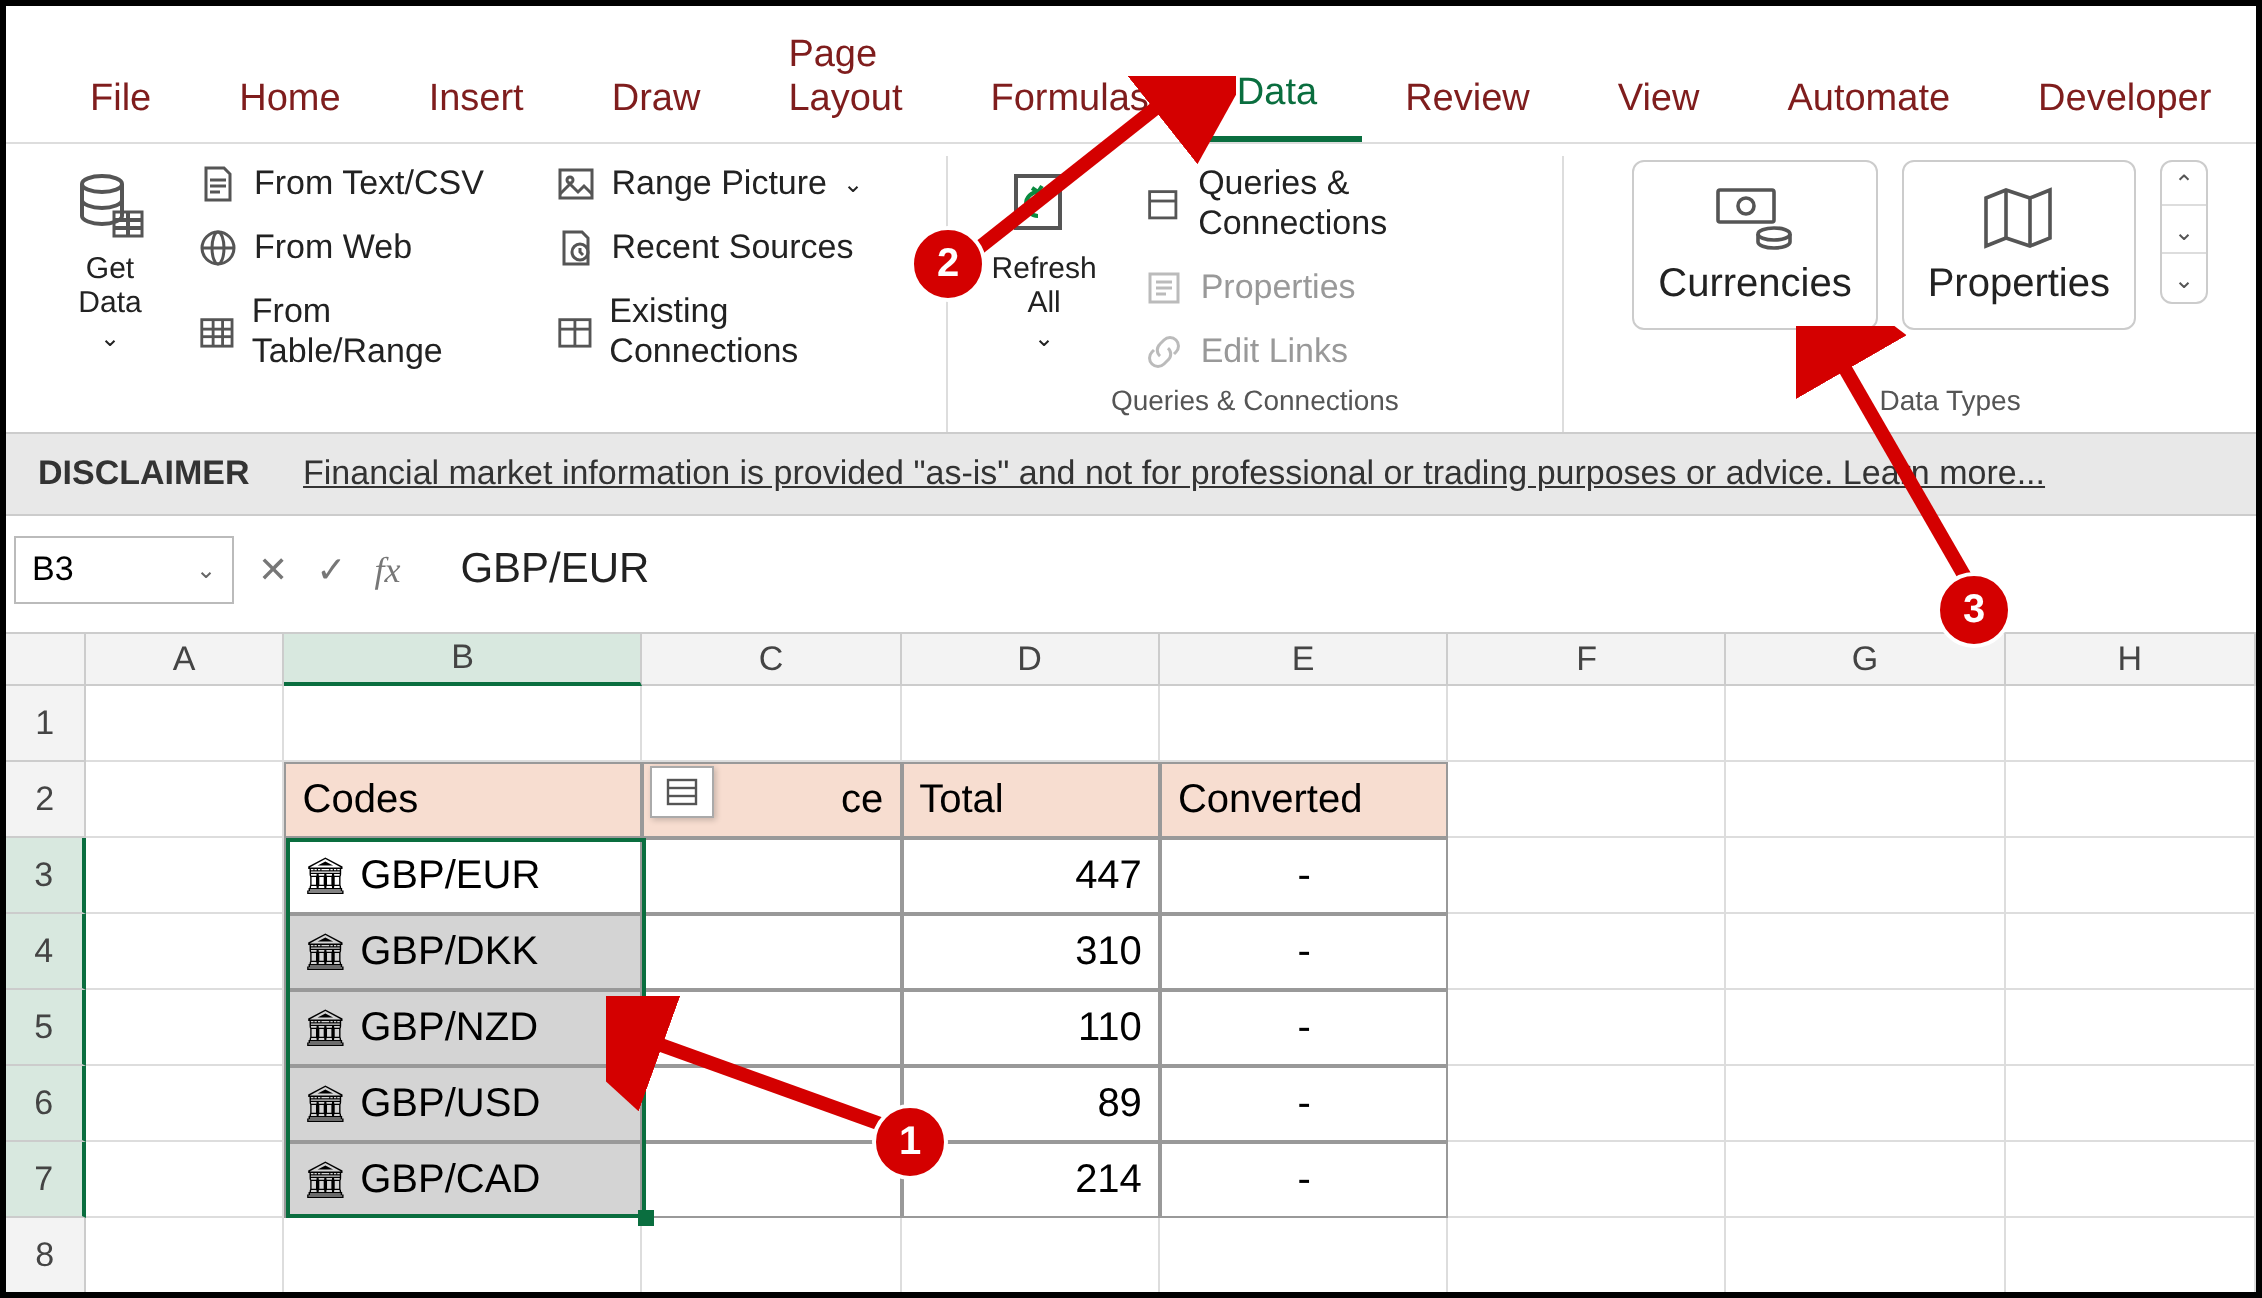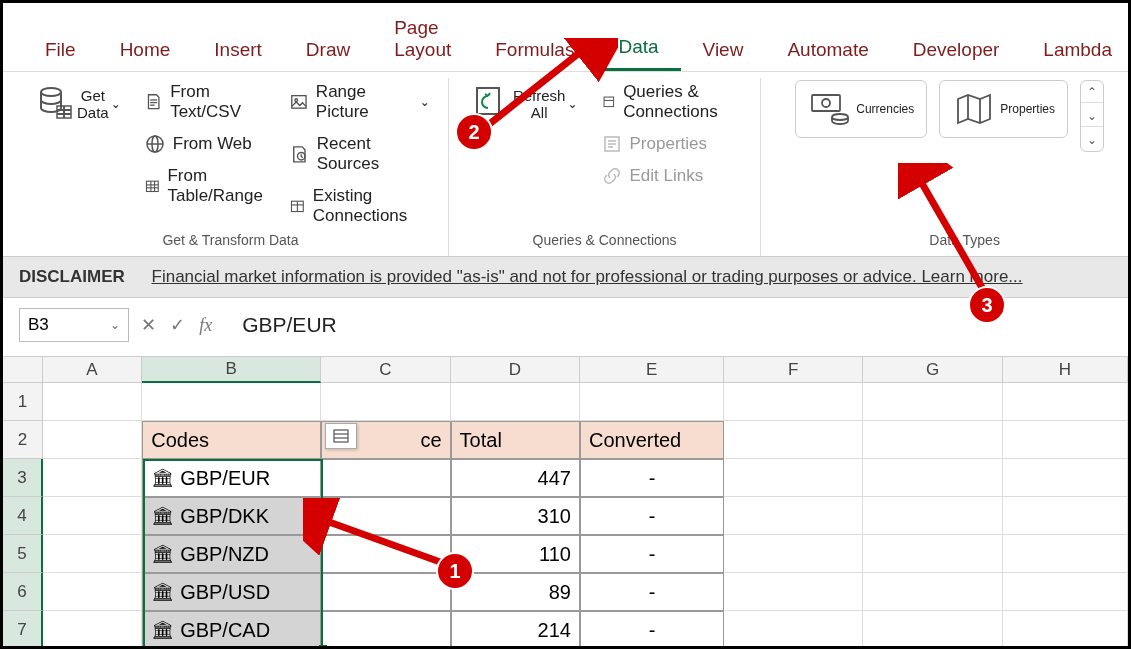--- a/index.html
+++ b/index.html
@@ -9,40 +9,40 @@
   .tabs { display: flex; padding: 8px 20px 0 20px; gap: 0; align-items: flex-end; }
   .tab { font-size: 19px; color: #7f1d1d; padding: 6px 22px 10px 22px; cursor: pointer; }
   .tab.active { color: #0a6e3f; border-bottom: 3px solid #0a6e3f; font-weight: 400; }
 
   
   .ribbon { display: flex; border-top: 1px solid #ddd; border-bottom: 1px solid #ccc; background: #fff; padding: 6px 10px 0 10px; }
   .ribbon-group { border-right: 1px solid #ddd; padding: 2px 14px 4px 14px; display: flex; flex-direction: column; }
   .ribbon-group:last-child { border-right: none; }
   .group-body { display: flex; gap: 12px; align-items: flex-start; flex: 1; }
   .group-label { font-size: 14px; color: #555; text-align: center; margin-top: 4px; padding-bottom: 4px; }
-  .big-btn { display: flex; flex-direction: row; align-items: center; font-size: 15px; color: #222; padding: 4px 8px; gap: 2px; }
+  .big-btn { display: flex; flex-direction: column; align-items: center; font-size: 15px; color: #222; padding: 4px 8px; gap: 2px; }
   .big-btn .icon { width: 40px; height: 40px; display: flex; align-items: center; justify-content: center; }
   .small-btn-col { display: flex; flex-direction: column; gap: 8px; }
   .small-btn { display: flex; align-items: center; gap: 8px; font-size: 17px; color: #222; padding: 2px 4px; }
   .small-btn.disabled { color: #999; }
   .small-ic { width: 20px; height: 20px; display: flex; align-items: center; justify-content: center; }
   .caret::after { content: ' ⌄'; font-size: 12px; vertical-align: middle; }
-  .dt-btn { display: flex; flex-direction: row; align-items: center; gap: 4px; font-size: 12px; color: #222; padding: 10px 12px; border: 1px solid #ccc; border-radius: 6px; }
+  .dt-btn { display: flex; flex-direction: column; align-items: center; gap: 4px; font-size: 20px; color: #222; padding: 10px 12px; border: 1px solid #ccc; border-radius: 6px; }
   .dt-btn .icon { width: 44px; height: 36px; }
   .dt-spinner { display: flex; flex-direction: column; gap: 2px; border: 1px solid #ccc; border-radius: 6px; }
   .dt-spinner div { width: 22px; height: 22px; display: flex; align-items: center; justify-content: center; font-size: 12px; color: #555; border-bottom: 1px solid #ddd; }
   .dt-spinner div:last-child { border-bottom: none; }
 
   
   .disclaimer { background: #e8e8e8; padding: 10px 16px; font-size: 17px; color: #333; border-bottom: 1px solid #ccc; }
   .disclaimer .bold { font-weight: 600; margin-right: 22px; }
   .disclaimer .link { text-decoration: underline; color: #333; cursor: pointer; }
 
   
-  .fbar-row { display: flex; align-items: center; padding: 10px 14px 14px 16px; gap: 12px; border-bottom: 1px solid #ccc; }
+  .fbar-row { display: flex; align-items: center; padding: 10px 14px 14px 4px; gap: 12px; border-bottom: 1px solid #ccc; }
   .namebox { width: 110px; height: 34px; border: 1px solid #bbb; background: #fff; display: flex; align-items: center; justify-content: space-between; padding: 0 8px; font-size: 17px; }
   .fbar-icons { display: flex; gap: 14px; color: #777; font-size: 18px; align-items: center; }
   .fbar-icons span.fx { font-style: italic; font-family: 'Times New Roman', serif; }
   .fbar-input { flex: 1; height: 34px; border: none; font-size: 21px; color: #222; outline: none; padding-left: 18px; }
 
   
   .sheet { position: relative; }
   .col-headers { display: flex; height: 26px; }
   .corner { width: 40px; border-right: 1px solid #ccc; border-bottom: 1px solid #ccc; background: #f3f3f3; }
   .col-h { border-right: 1px solid #ccc; border-bottom: 1px solid #ccc; background: #f3f3f3; display: flex; align-items: center; justify-content: center; font-size: 17px; color: #444; }
@@ -83,20 +83,21 @@
 <body>
 
 <div class="tabs">
   <div class="tab">File</div>
   <div class="tab">Home</div>
   <div class="tab">Insert</div>
   <div class="tab">Draw</div>
   <div class="tab">Page Layout</div>
   <div class="tab">Formulas</div>
   <div class="tab active">Data</div>
+  <div class="tab">Review</div>
   <div class="tab">View</div>
   <div class="tab">Automate</div>
   <div class="tab">Developer</div>
   <div class="tab">Lambda</div>
 </div>
 
 <div class="ribbon">
 
   <div class="ribbon-group">
     <div class="group-body">
@@ -176,21 +177,20 @@
               <svg viewBox="0 0 20 20" fill="none" stroke="#555" stroke-width="1.5">
                 <rect x="2" y="3" width="16" height="14"></rect>
                 <line x1="2" y1="8" x2="18" y2="8"></line>
                 <line x1="10" y1="3" x2="10" y2="17"></line>
               </svg>
             </span>
           <span>Existing Connections</span>
         </div>
       </div>
     </div>
-    <div class="group-label">Get &amp; Transform Data</div>
   </div>
 
   <div class="ribbon-group">
     <div class="group-body">
       <div class="big-btn caret">
         <span class="icon">
             <svg viewBox="0 0 40 40" fill="none" stroke="#555" stroke-width="2">
               <rect x="6" y="4" width="22" height="26"></rect>
               <path d="M17 24a6 6 0 1 1 0-12" stroke="#0a8a3f"></path>
               <path d="M17 12l-3-2m3 2l2-3" stroke="#0a8a3f"></path>

